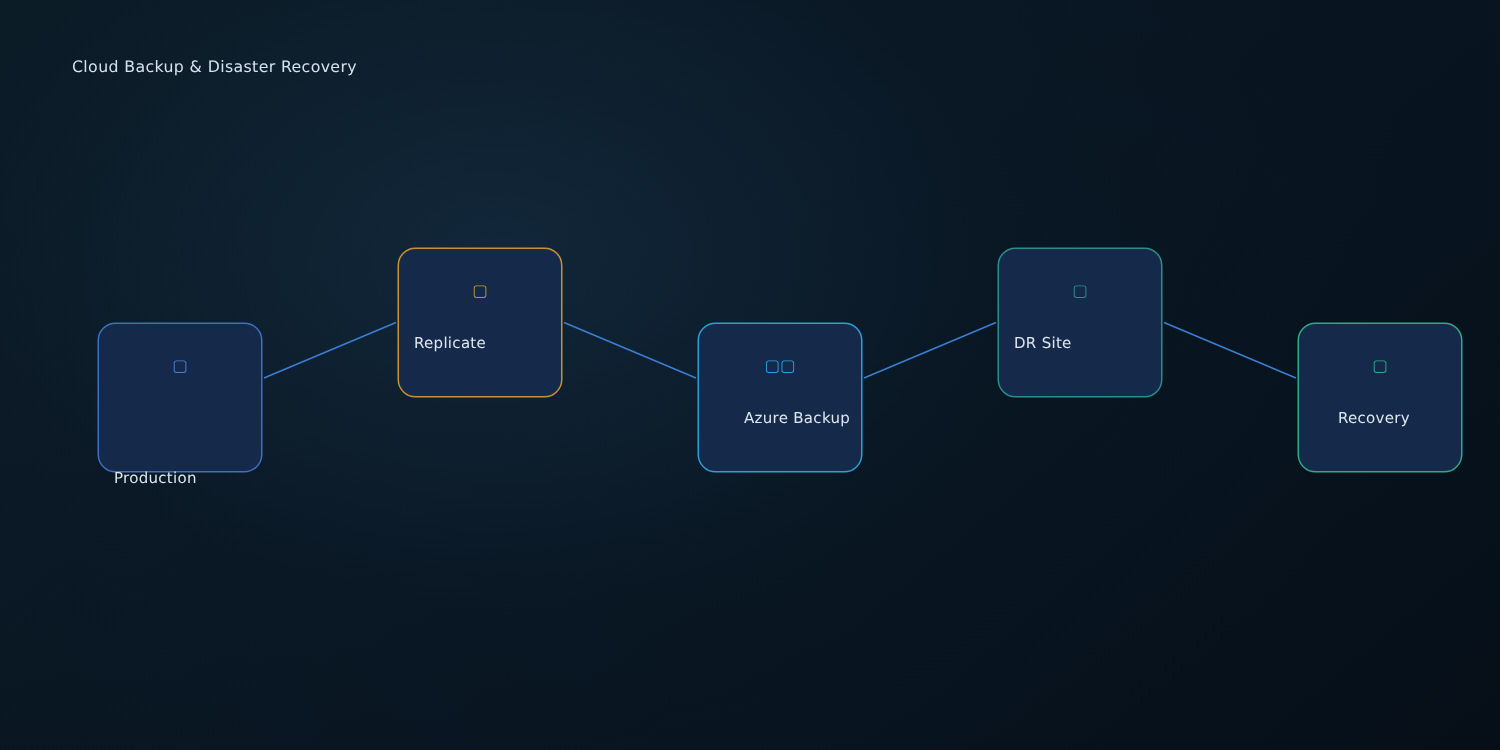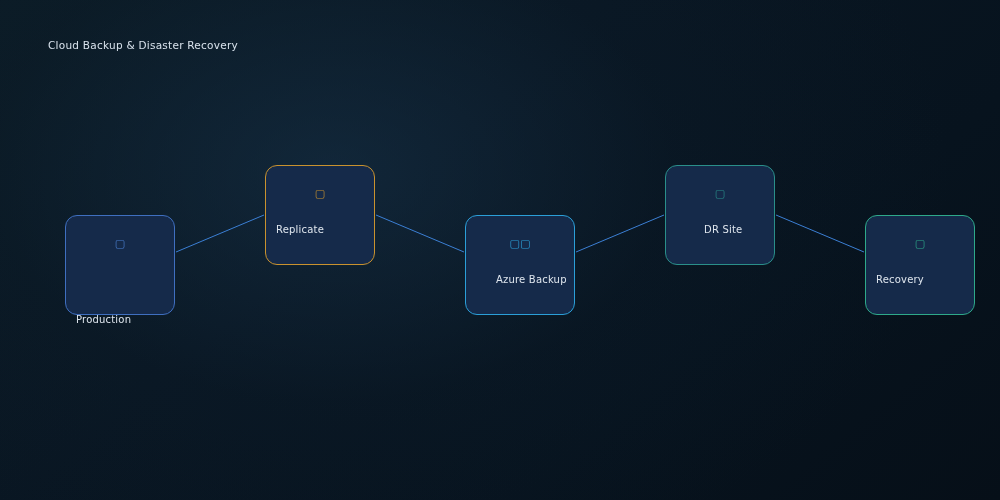--- a/index.html
+++ b/index.html
@@ -93,21 +93,21 @@
       <div class="node" style="left: 265px; top: 165px; width: 110px; height: 100px; border-color: rgb(201, 146, 46); background: rgb(21, 42, 74);">
         <div class="node-icon" style="color: rgb(201, 146, 46);">▢</div>
         <div class="node-label" style="color: rgb(223, 230, 238);">Replicate</div>
       </div>
       <div class="node" style="left: 465px; top: 215px; width: 110px; height: 100px; border-color: rgb(43, 159, 216); background: rgb(21, 42, 74);">
         <div class="node-icon" style="color: rgb(43, 159, 216);">▢▢</div>
         <div class="node-label" style="color: rgb(223, 230, 238); margin-left: 20px;">Azure Backup</div>
       </div>
       <div class="node" style="left: 665px; top: 165px; width: 110px; height: 100px; border-color: rgb(42, 143, 138); background: rgb(21, 42, 74);">
         <div class="node-icon" style="color: rgb(42, 143, 138);">▢</div>
-        <div class="node-label" style="color: rgb(223, 230, 238); margin-left: 28px;">DR Site</div>
+        <div class="node-label" style="color: rgb(223, 230, 238);">DR Site</div>
       </div>
       <div class="node" style="left: 865px; top: 215px; width: 110px; height: 100px; border-color: rgb(46, 169, 138); background: rgb(21, 42, 74);">
         <div class="node-icon" style="color: rgb(46, 169, 138);">▢</div>
-        <div class="node-label" style="color: rgb(223, 230, 238);">Recovery</div>
+        <div class="node-label" style="color: rgb(223, 230, 238); margin-left: 16px;">Recovery</div>
       </div>
     </div>
 
 </div>
 
 </body></html>

